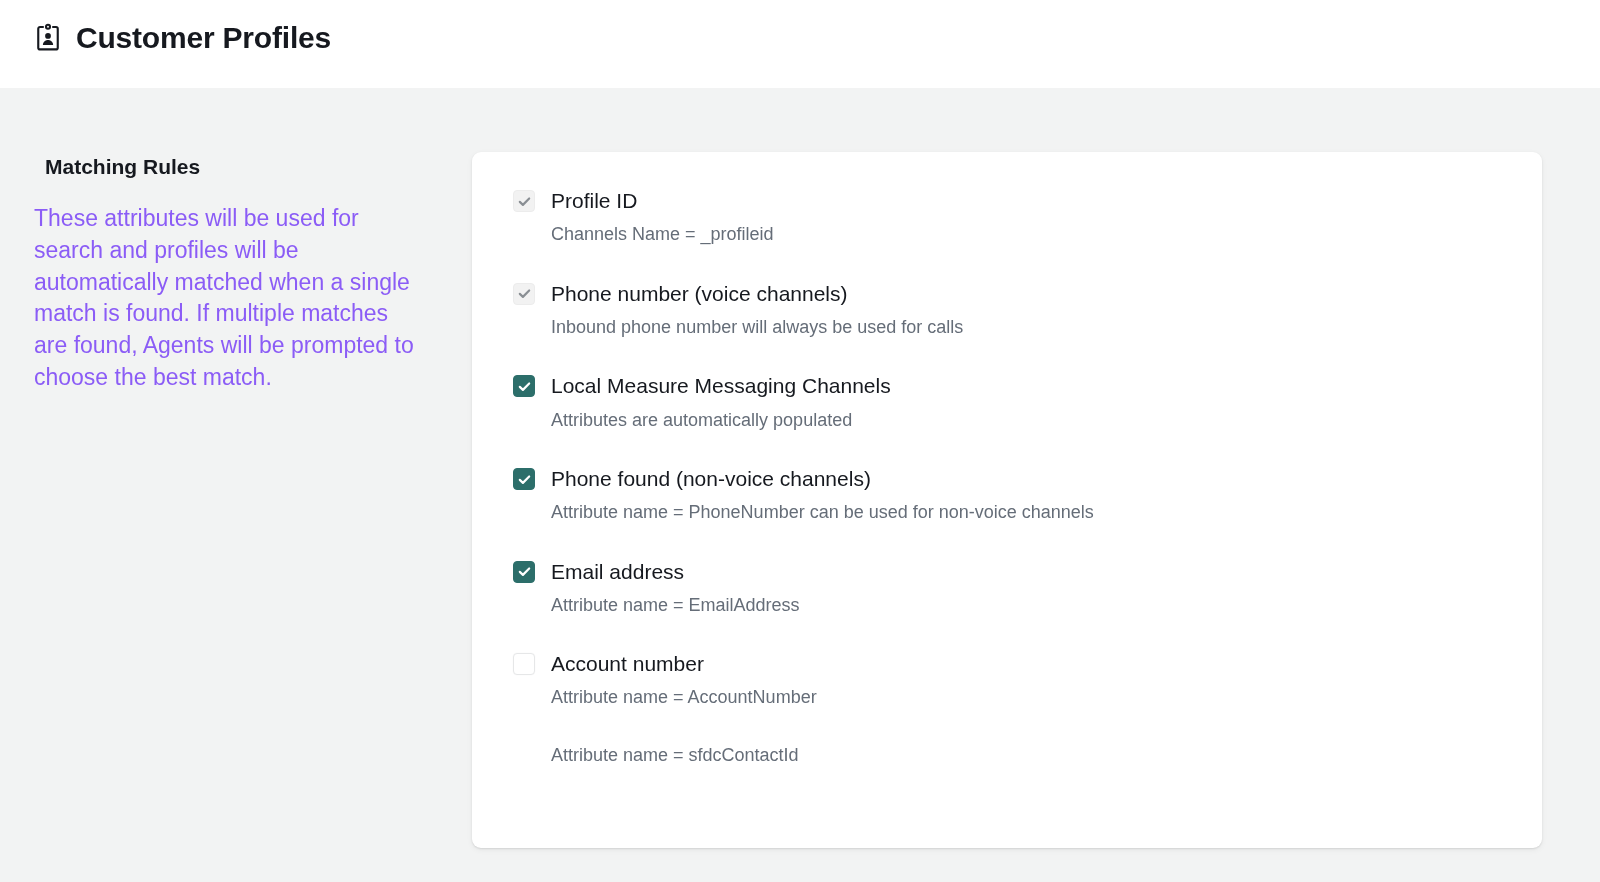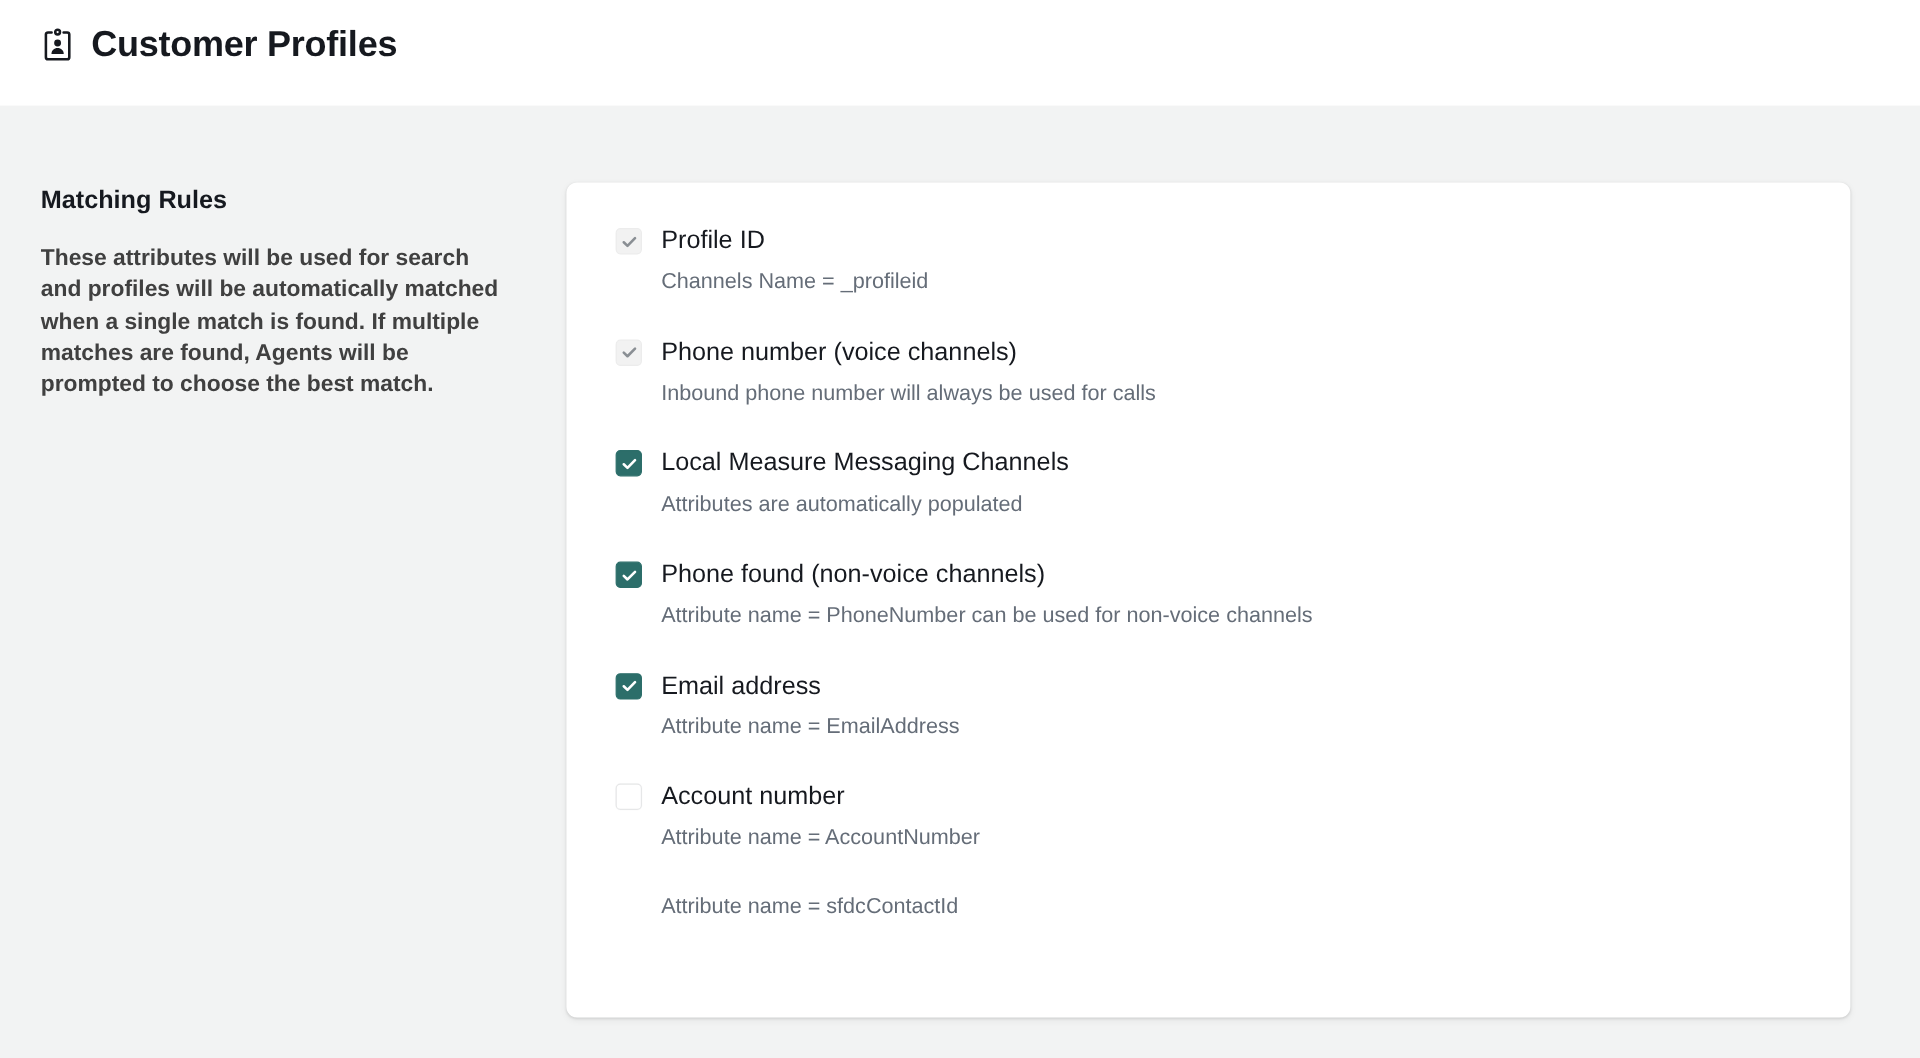--- a/index.html
+++ b/index.html
@@ -54,30 +54,29 @@
 
   .side-panel {
     width: 420px;
     flex: none;
     padding-top: 2px;
   }
   .side-title {
     font-size: 21px;
     font-weight: bold;
     color: #16191f;
-    margin: 0 0 24px 0;
+    margin: 0 0 24px 11px;
     line-height: 1.2;
   }
   .side-desc {
-    font-size: 19px;
-    color: #404040;
+    font-size: 23px;
+    color: #8b5cf6;
     line-height: 1.38;
     margin: 0;
     max-width: 392px;
-    font-weight: bold;
   }
 
   
   .rules-card {
     margin-left: 18px;
     width: 1070px;
     min-height: 696px;
     background: #ffffff;
     border-radius: 9px;
     box-shadow: 0 1px 2px rgba(0,0,0,0.10), 0 2px 6px rgba(0,0,0,0.05);

